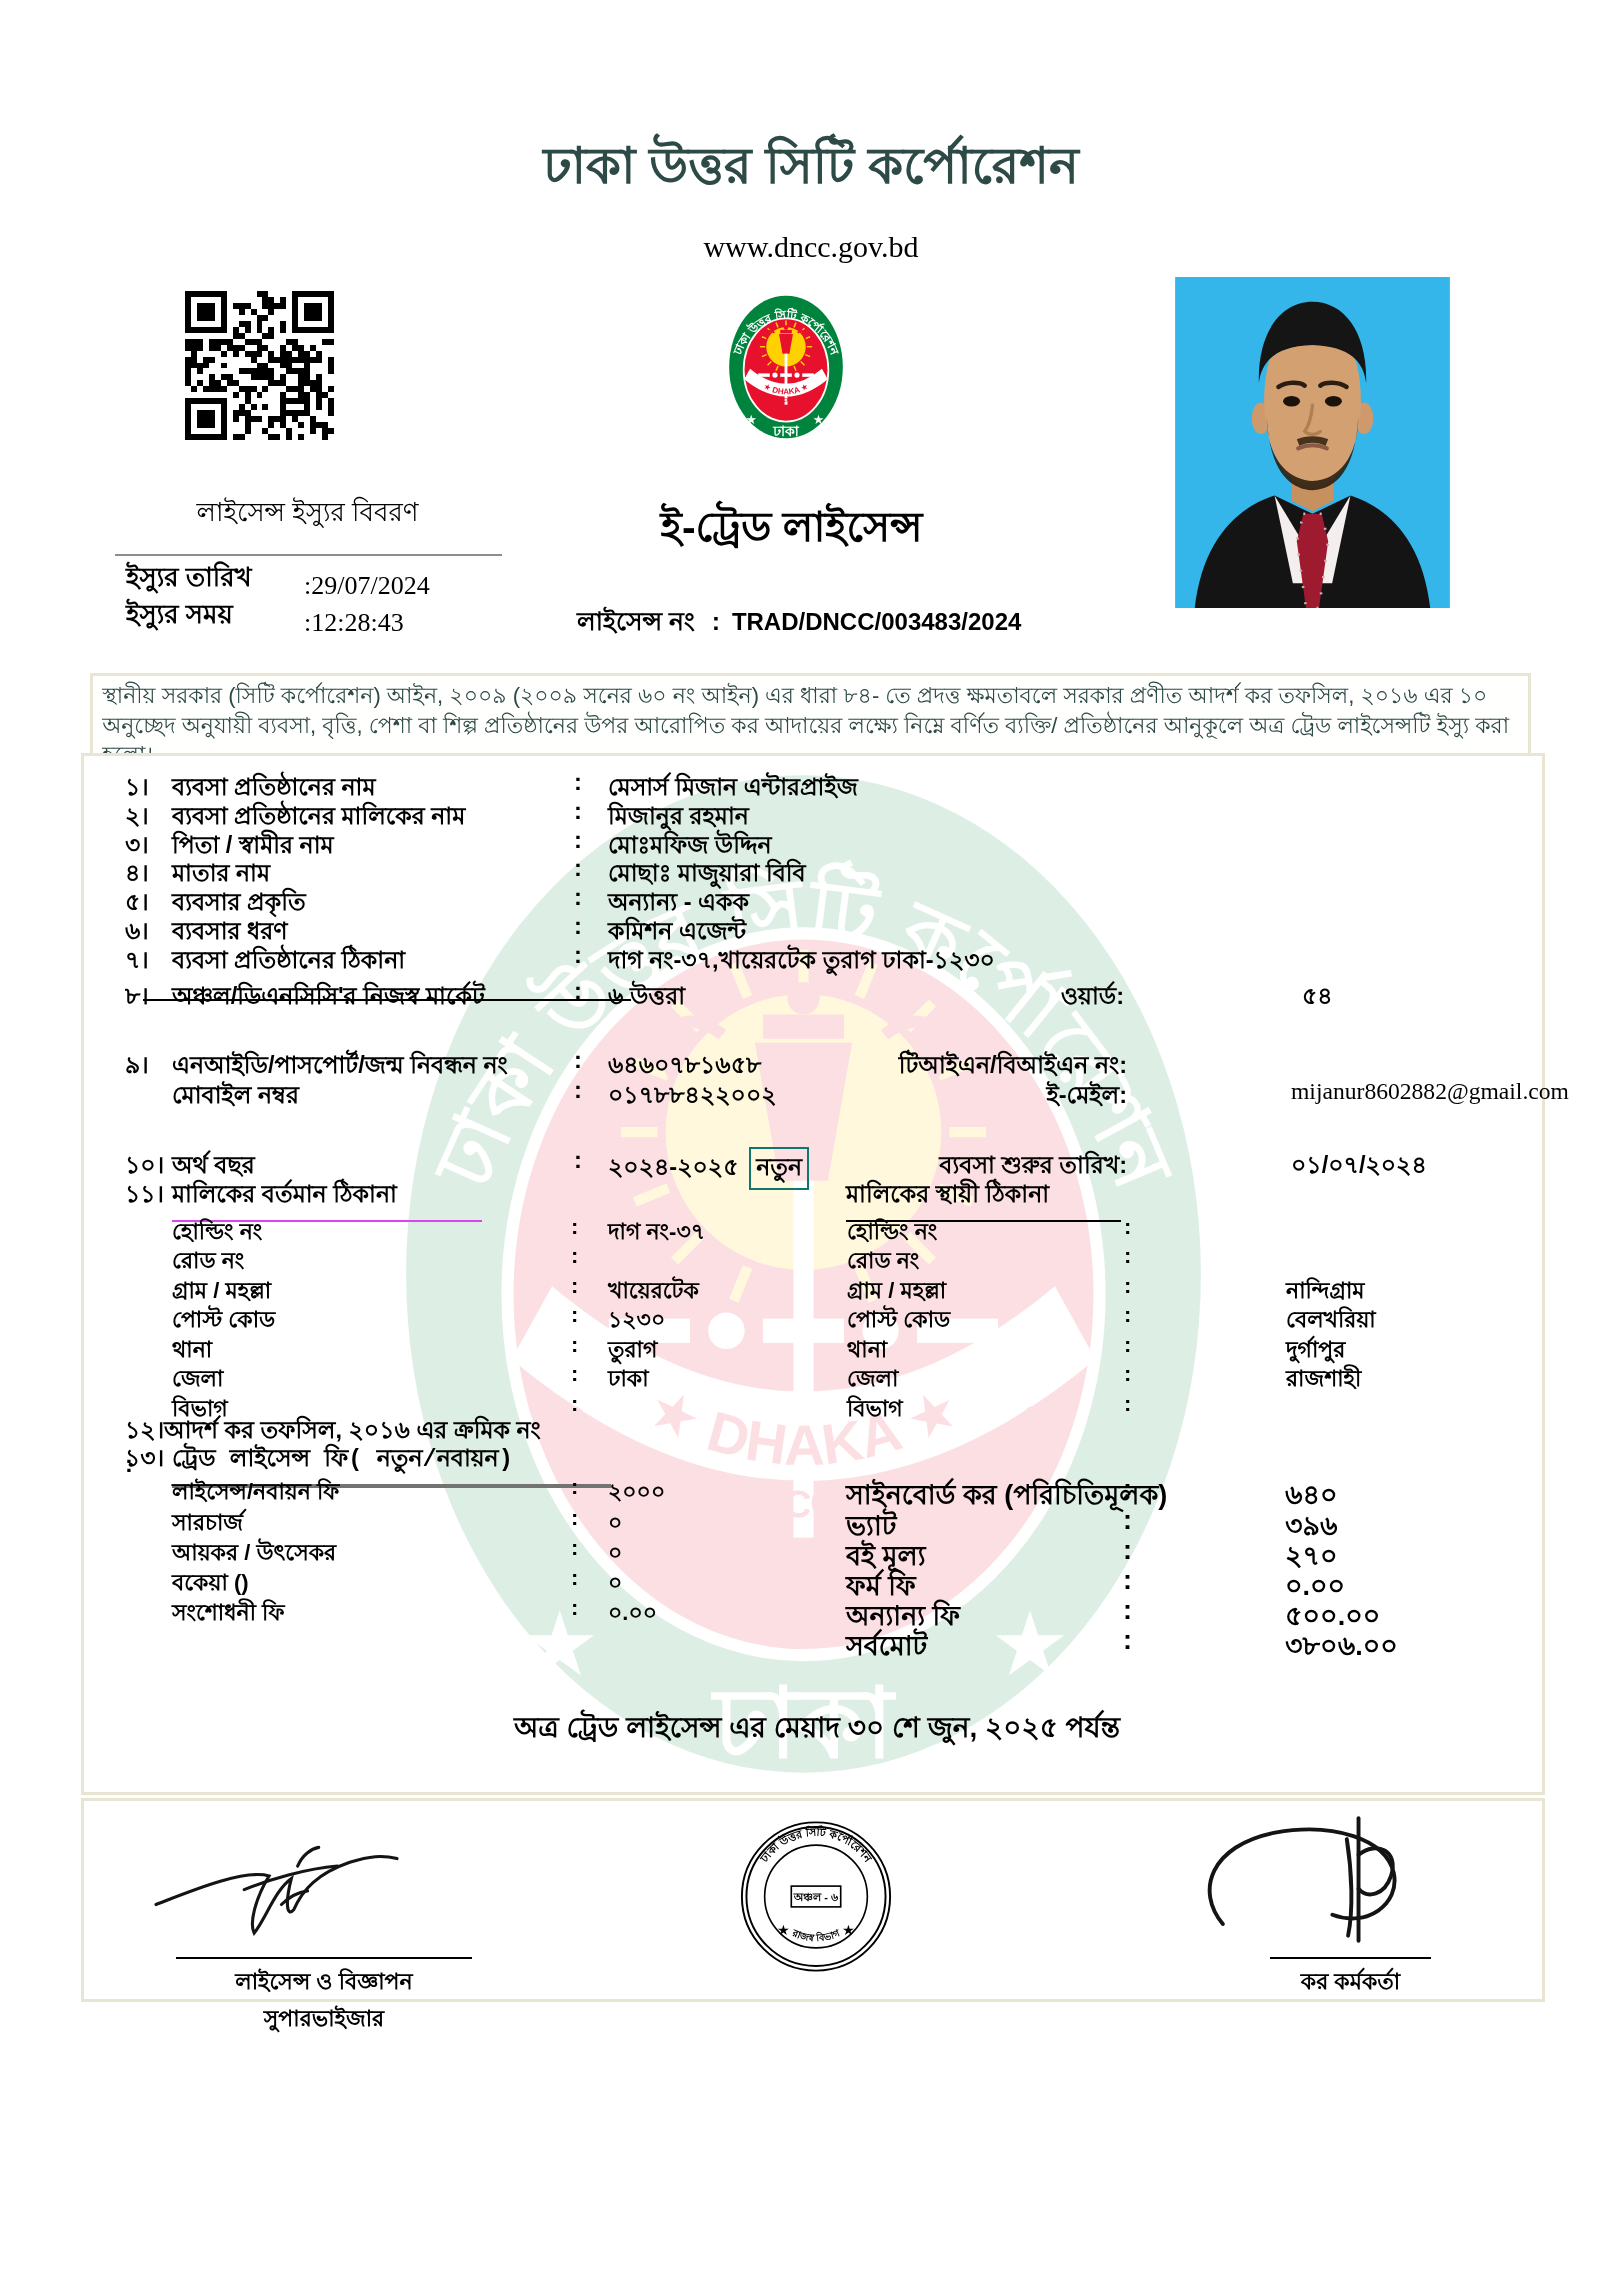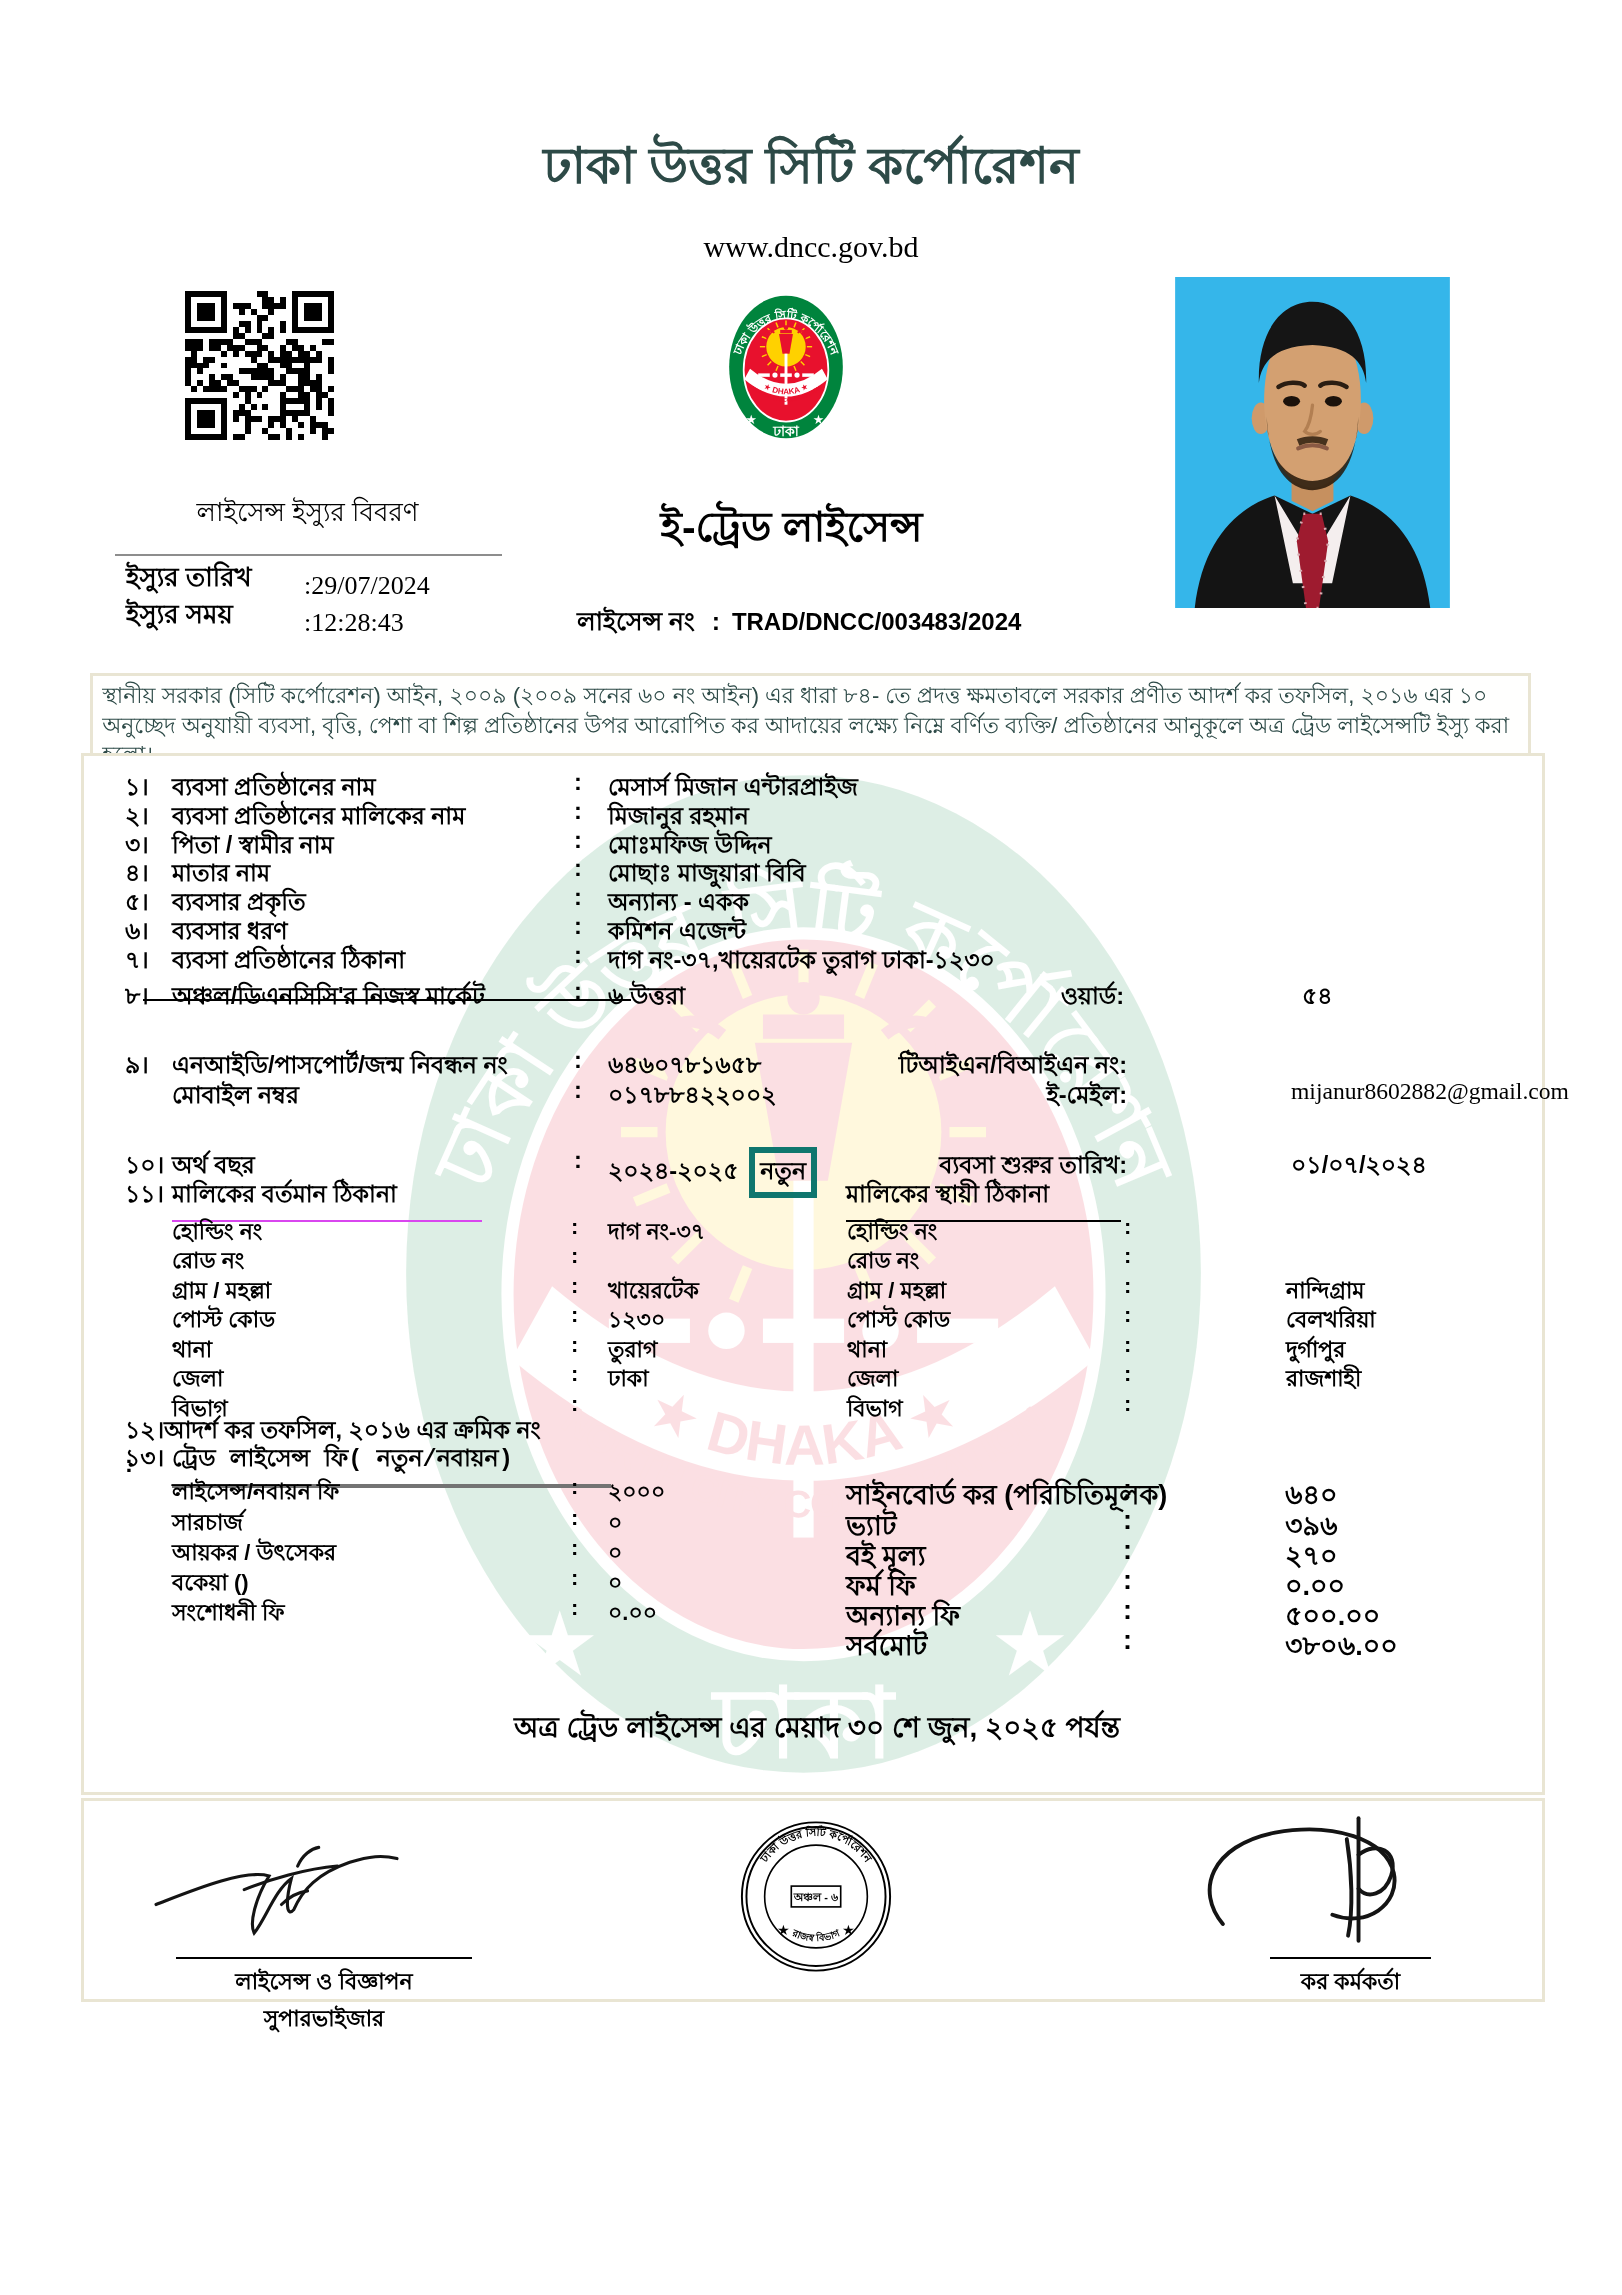--- a/index.html
+++ b/index.html
@@ -51,21 +51,21 @@
         font-size:23.6px;font-weight:bold;white-space:nowrap;}
   .mrow .no{width:47px;}
   .mrow .lbl{width:402px;}
   .mrow .colon{width:34px;}
   .uline7{position:absolute;left:59px;top:243px;width:488px;height:2px;background:#000;}
   .ward-lbl{position:absolute;left:654px;width:386px;text-align:right;font-size:23.6px;font-weight:bold;}
   .ward-val{position:absolute;left:1218px;font-size:23.6px;font-weight:bold;}
   .rlabel{position:absolute;left:589px;width:454px;text-align:right;font-size:23.6px;font-weight:bold;white-space:nowrap;}
   .rvalue{position:absolute;left:1207px;font-size:23.6px;font-weight:bold;white-space:nowrap;}
   .rvalue.serif{font-family:"Liberation Serif","DejaVu Serif",serif;font-weight:normal;font-size:23.6px;}
-  .tagbox{display:inline-block;border:6px solid #0f766e;padding:0 5.2px;margin-left:10.5px;}
+  .tagbox{display:inline-block;border:2px solid #0f766e;padding:0 5.2px;margin-left:10.5px;}
 
   .addr-h-left{position:absolute;left:41px;top:420px;display:flex;font-size:23.6px;font-weight:bold;}
   .addr-h-left .no{width:47px;}
   .addr-h-left .t{border-bottom:2px solid #d946ef;padding:0 85px 5.2px 0;}
   .addr-h-right{position:absolute;left:762px;top:420px;font-size:23.6px;font-weight:bold;
                 border-bottom:2px solid #000;padding:0 72px 5.2px 0;}
 
   .arow{position:absolute;left:88px;right:23.6px;display:flex;font-size:22px;font-weight:bold;white-space:nowrap;}
   .arow .al{width:399px;}
   .arow .ac{width:37px;}

